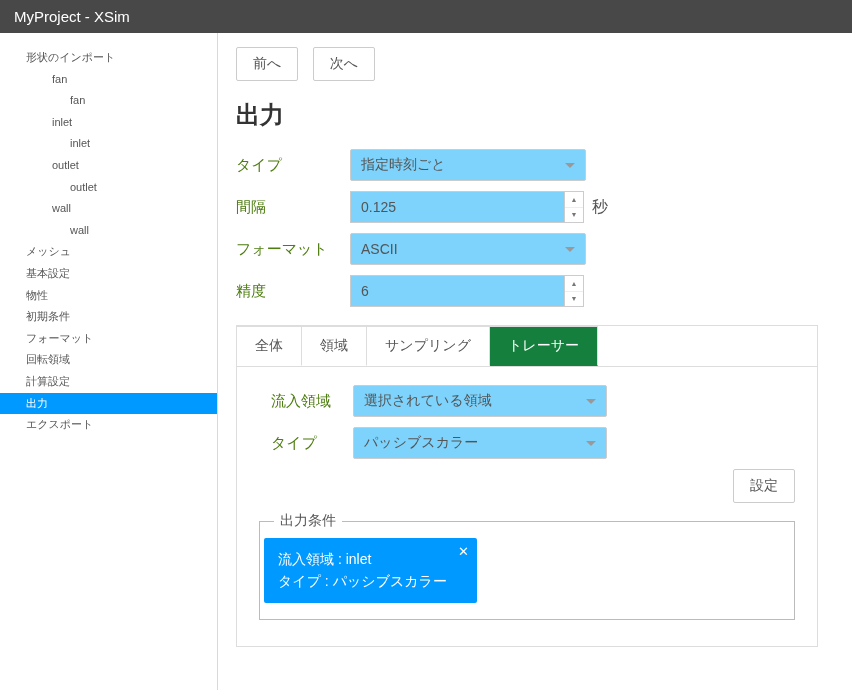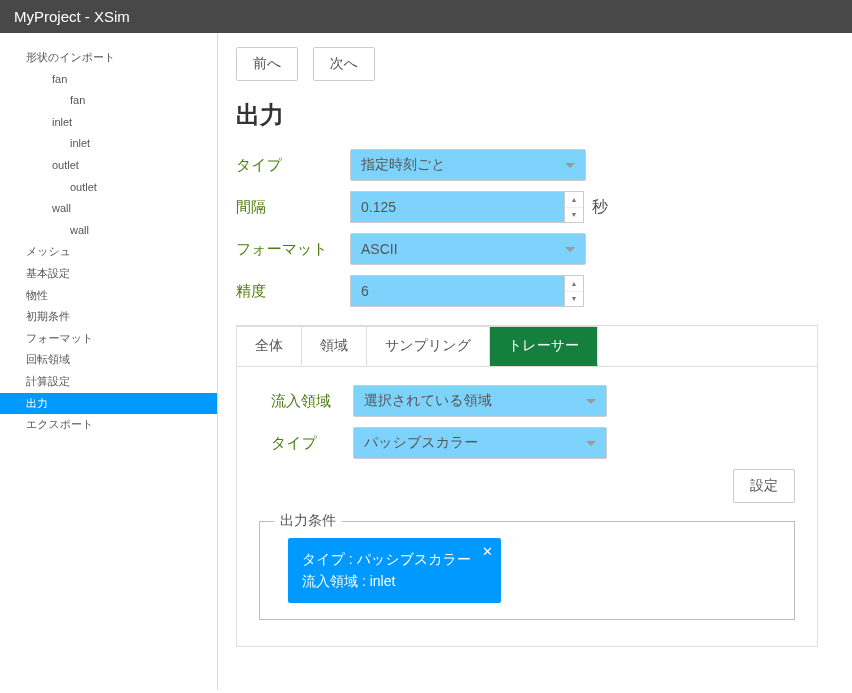--- a/index.html
+++ b/index.html
@@ -71,21 +71,21 @@
     padding: 10px 18px; font-size: 14px; color: #555;
     border: 1px solid #ddd; border-bottom-color: transparent; border-left: none;
     background: #fff; cursor: pointer;
   }
   .tab:first-child { border-left: none; }
   .tab.active { background: #15803d; color: #fff; }
   .tab-body { padding: 18px 18px 26px 18px; }
   .tab-body .form-label { width: 98px; padding-left: 16px; }
   .set-btn-row { text-align: right; margin: 8px 0 18px 0; padding-right: 4px; }
   .fieldset {
-    border: 1px solid #bbb; padding: 16px 28px; position: relative;
+    border: 1px solid #bbb; padding: 16px 4px; position: relative;
     margin: 0 4px;
   }
   .fieldset-legend {
     position: absolute; top: -10px; left: 14px; background: #fff;
     padding: 0 6px; font-size: 14px; color: #555;
   }
   .chip {
     background: #0099ff; color: #fff; font-size: 14px;
     padding: 10px 30px 10px 14px; display: inline-block;
     position: relative; border-radius: 2px; line-height: 1.6;
@@ -199,22 +199,22 @@
           </div>
         </div>
 
         <div class="set-btn-row">
           <button class="btn" style="margin:0">設定</button>
         </div>
 
         <div class="fieldset">
           <div class="fieldset-legend">出力条件</div>
           <div class="chip">
+            <div>流入領域 : inlet</div>
             <div>タイプ : パッシブスカラー</div>
-            <div>流入領域 : inlet</div>
             <span class="close">✕</span>
           </div>
         </div>
 
       </div>
     </div>
 
   </div>
 </div>
 

